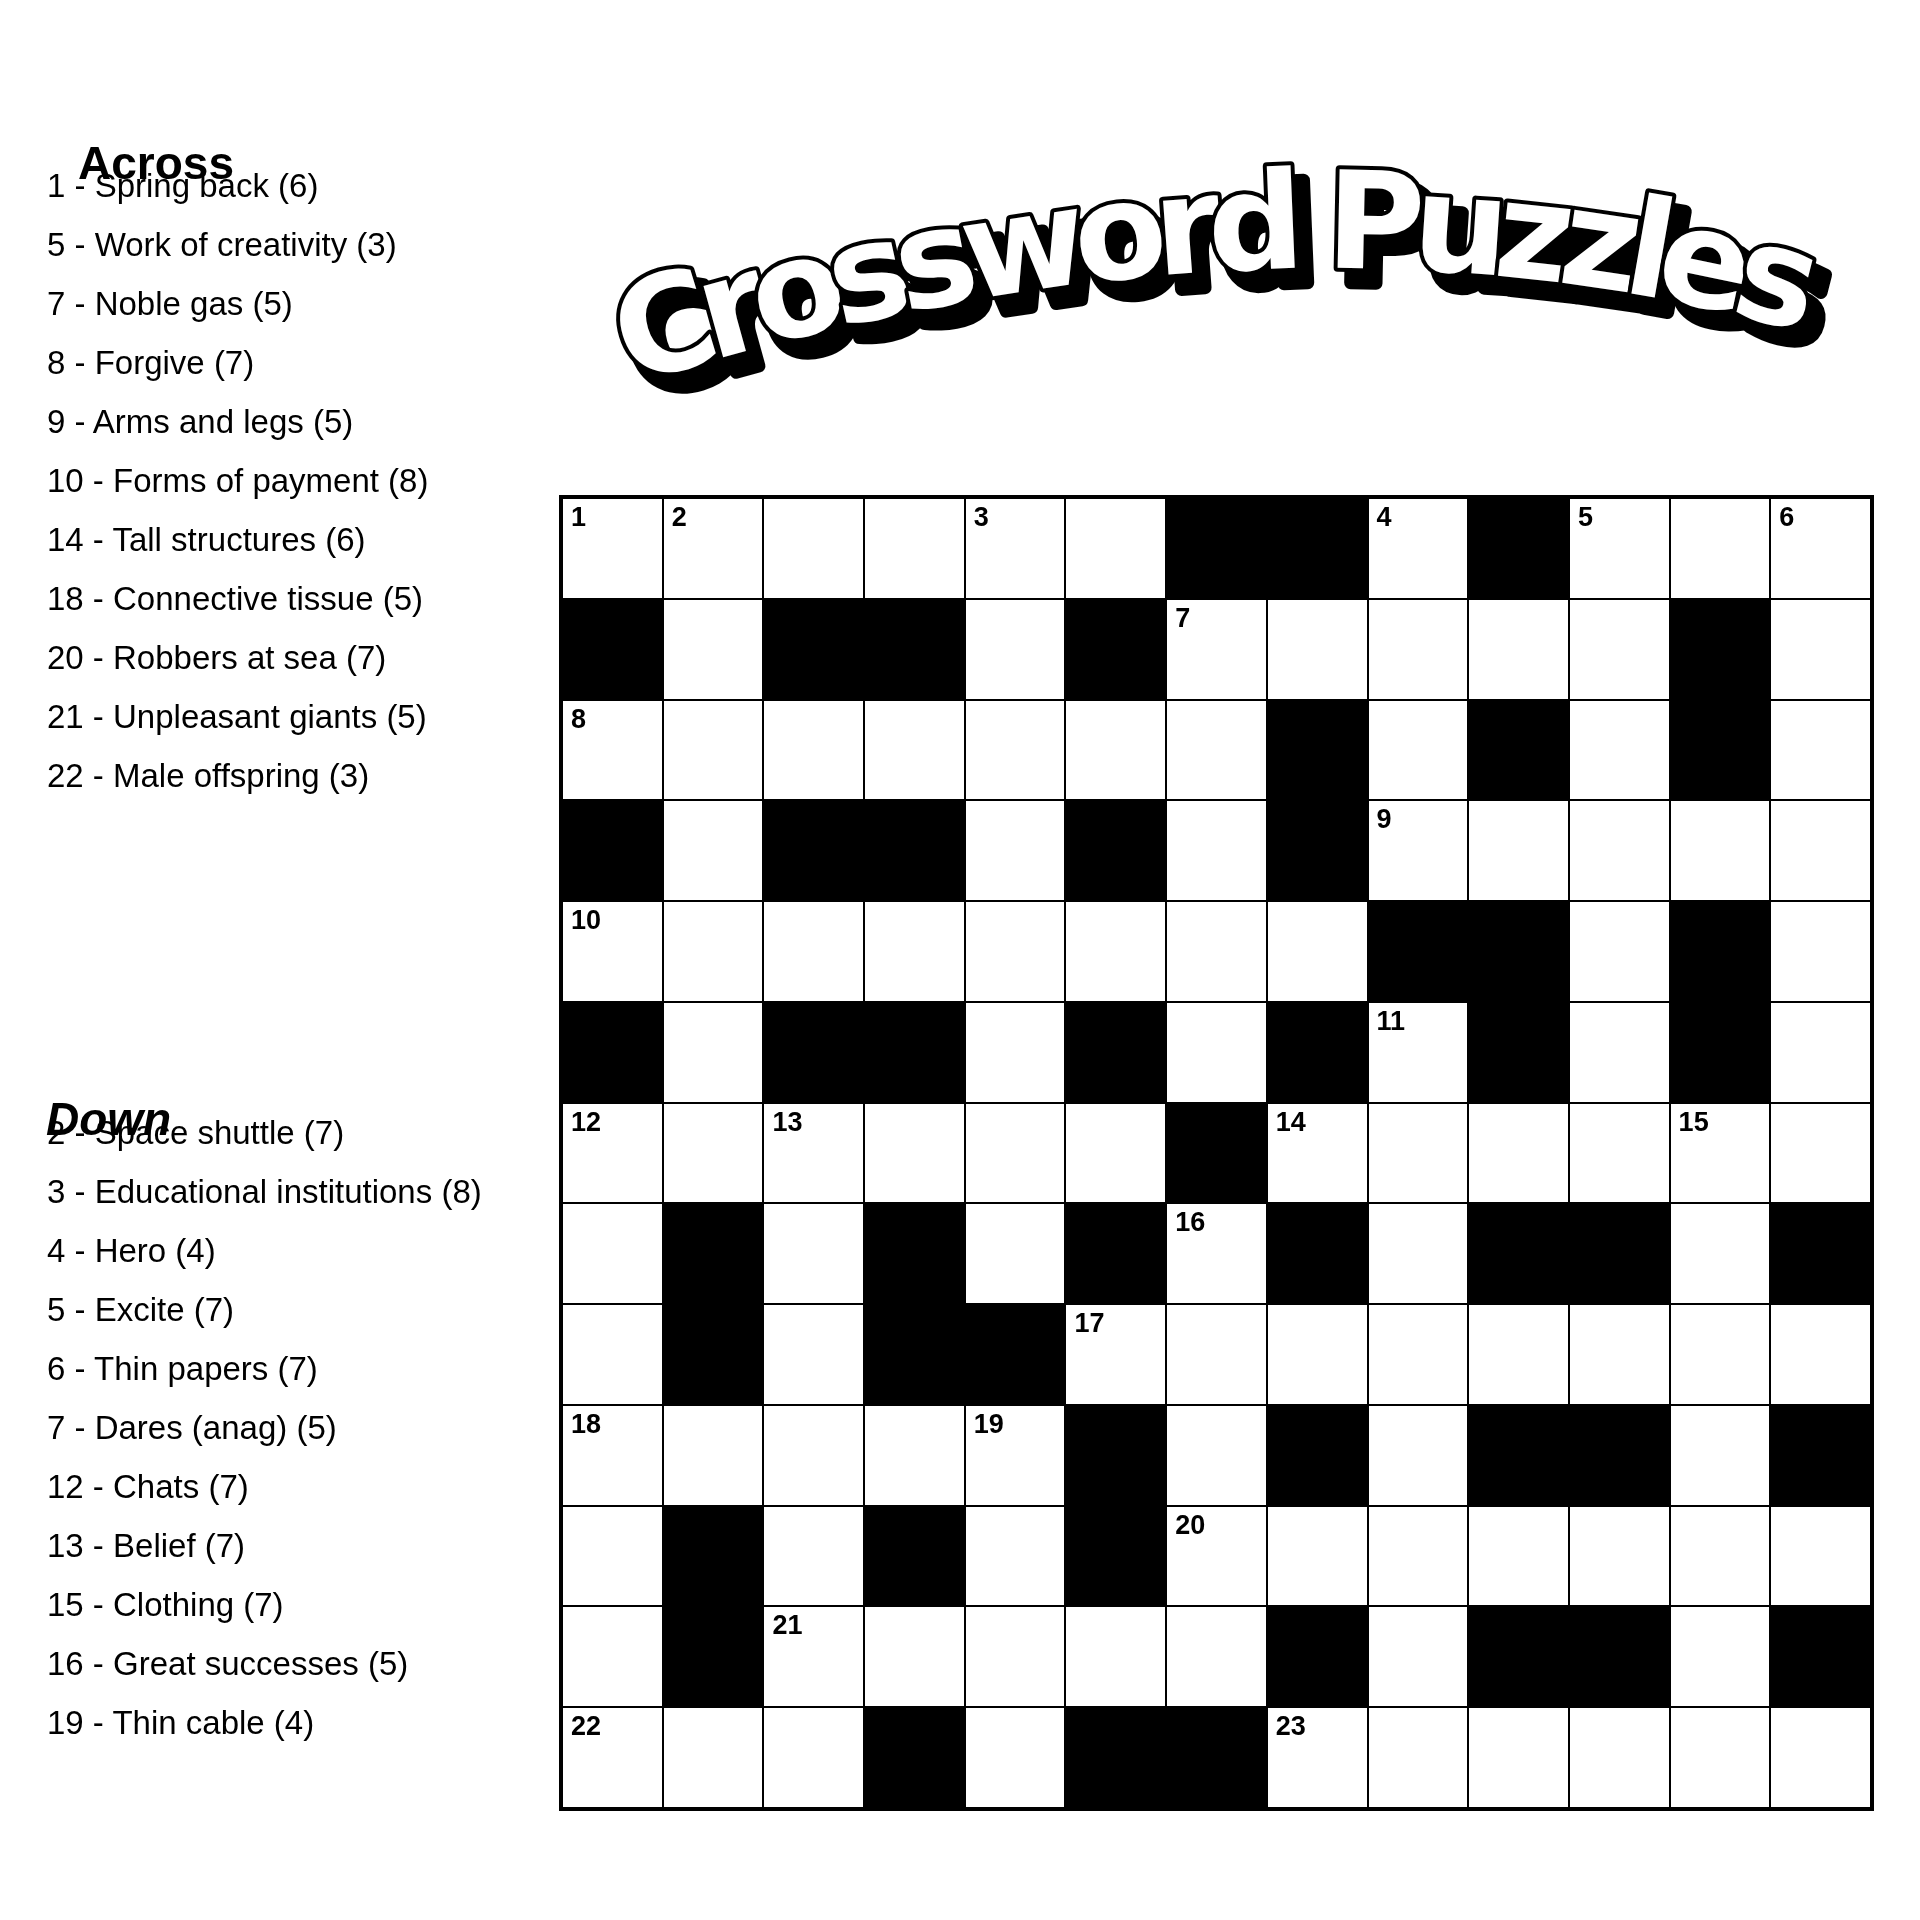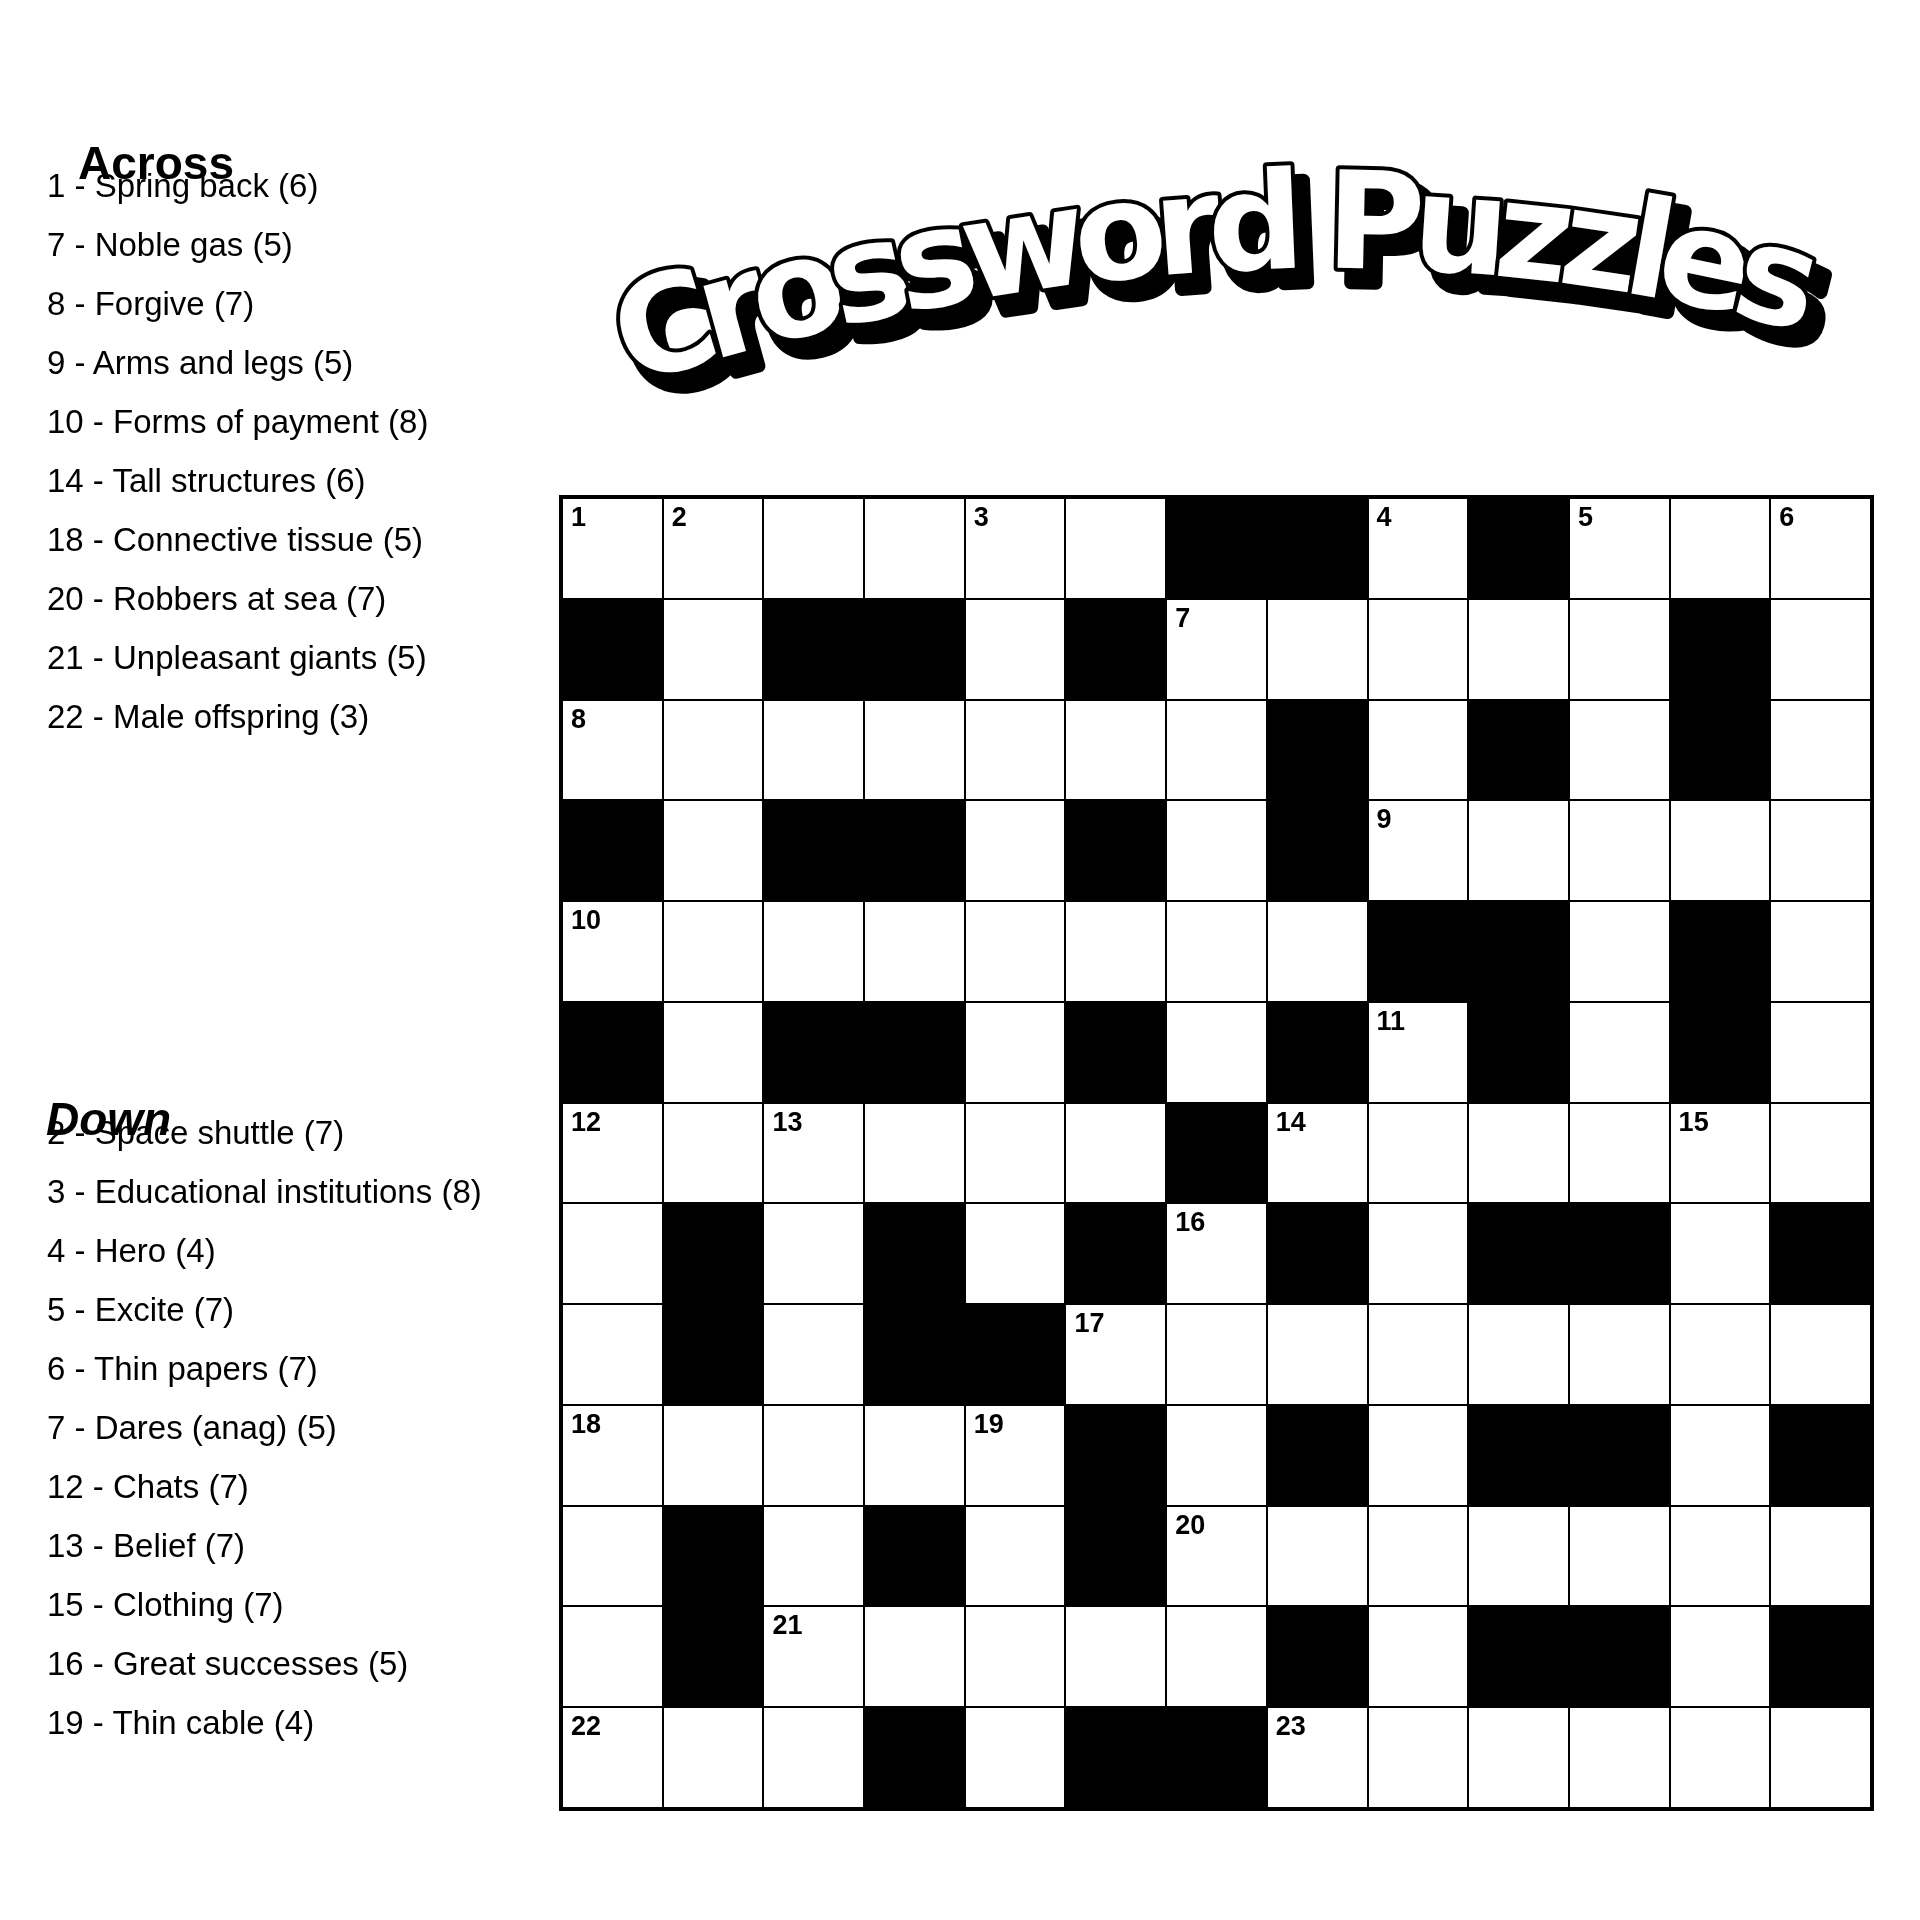--- a/index.html
+++ b/index.html
@@ -84,20 +84,21 @@
     <textPath href="#title-arc">Crossword Puzzles</textPath>
   </text>
   <text fill="#fff" stroke="#000" stroke-width="8" stroke-linejoin="round" style="paint-order:stroke fill;">
     <textPath href="#title-arc">Crossword Puzzles</textPath>
   </text>
 </svg>
 
 <h2 id="across-header" class="section-header">Across</h2>
 <ul id="across-clue-list" class="clue-list">
     <li>1 - Spring back (6)</li>
+    <li>5 - Work of creativity (3)</li>
     <li>7 - Noble gas (5)</li>
     <li>8 - Forgive (7)</li>
     <li>9 - Arms and legs (5)</li>
     <li>10 - Forms of payment (8)</li>
     <li>14 - Tall structures (6)</li>
     <li>18 - Connective tissue (5)</li>
     <li>20 - Robbers at sea (7)</li>
     <li>21 - Unpleasant giants (5)</li>
     <li>22 - Male offspring (3)</li>
   </ul>

